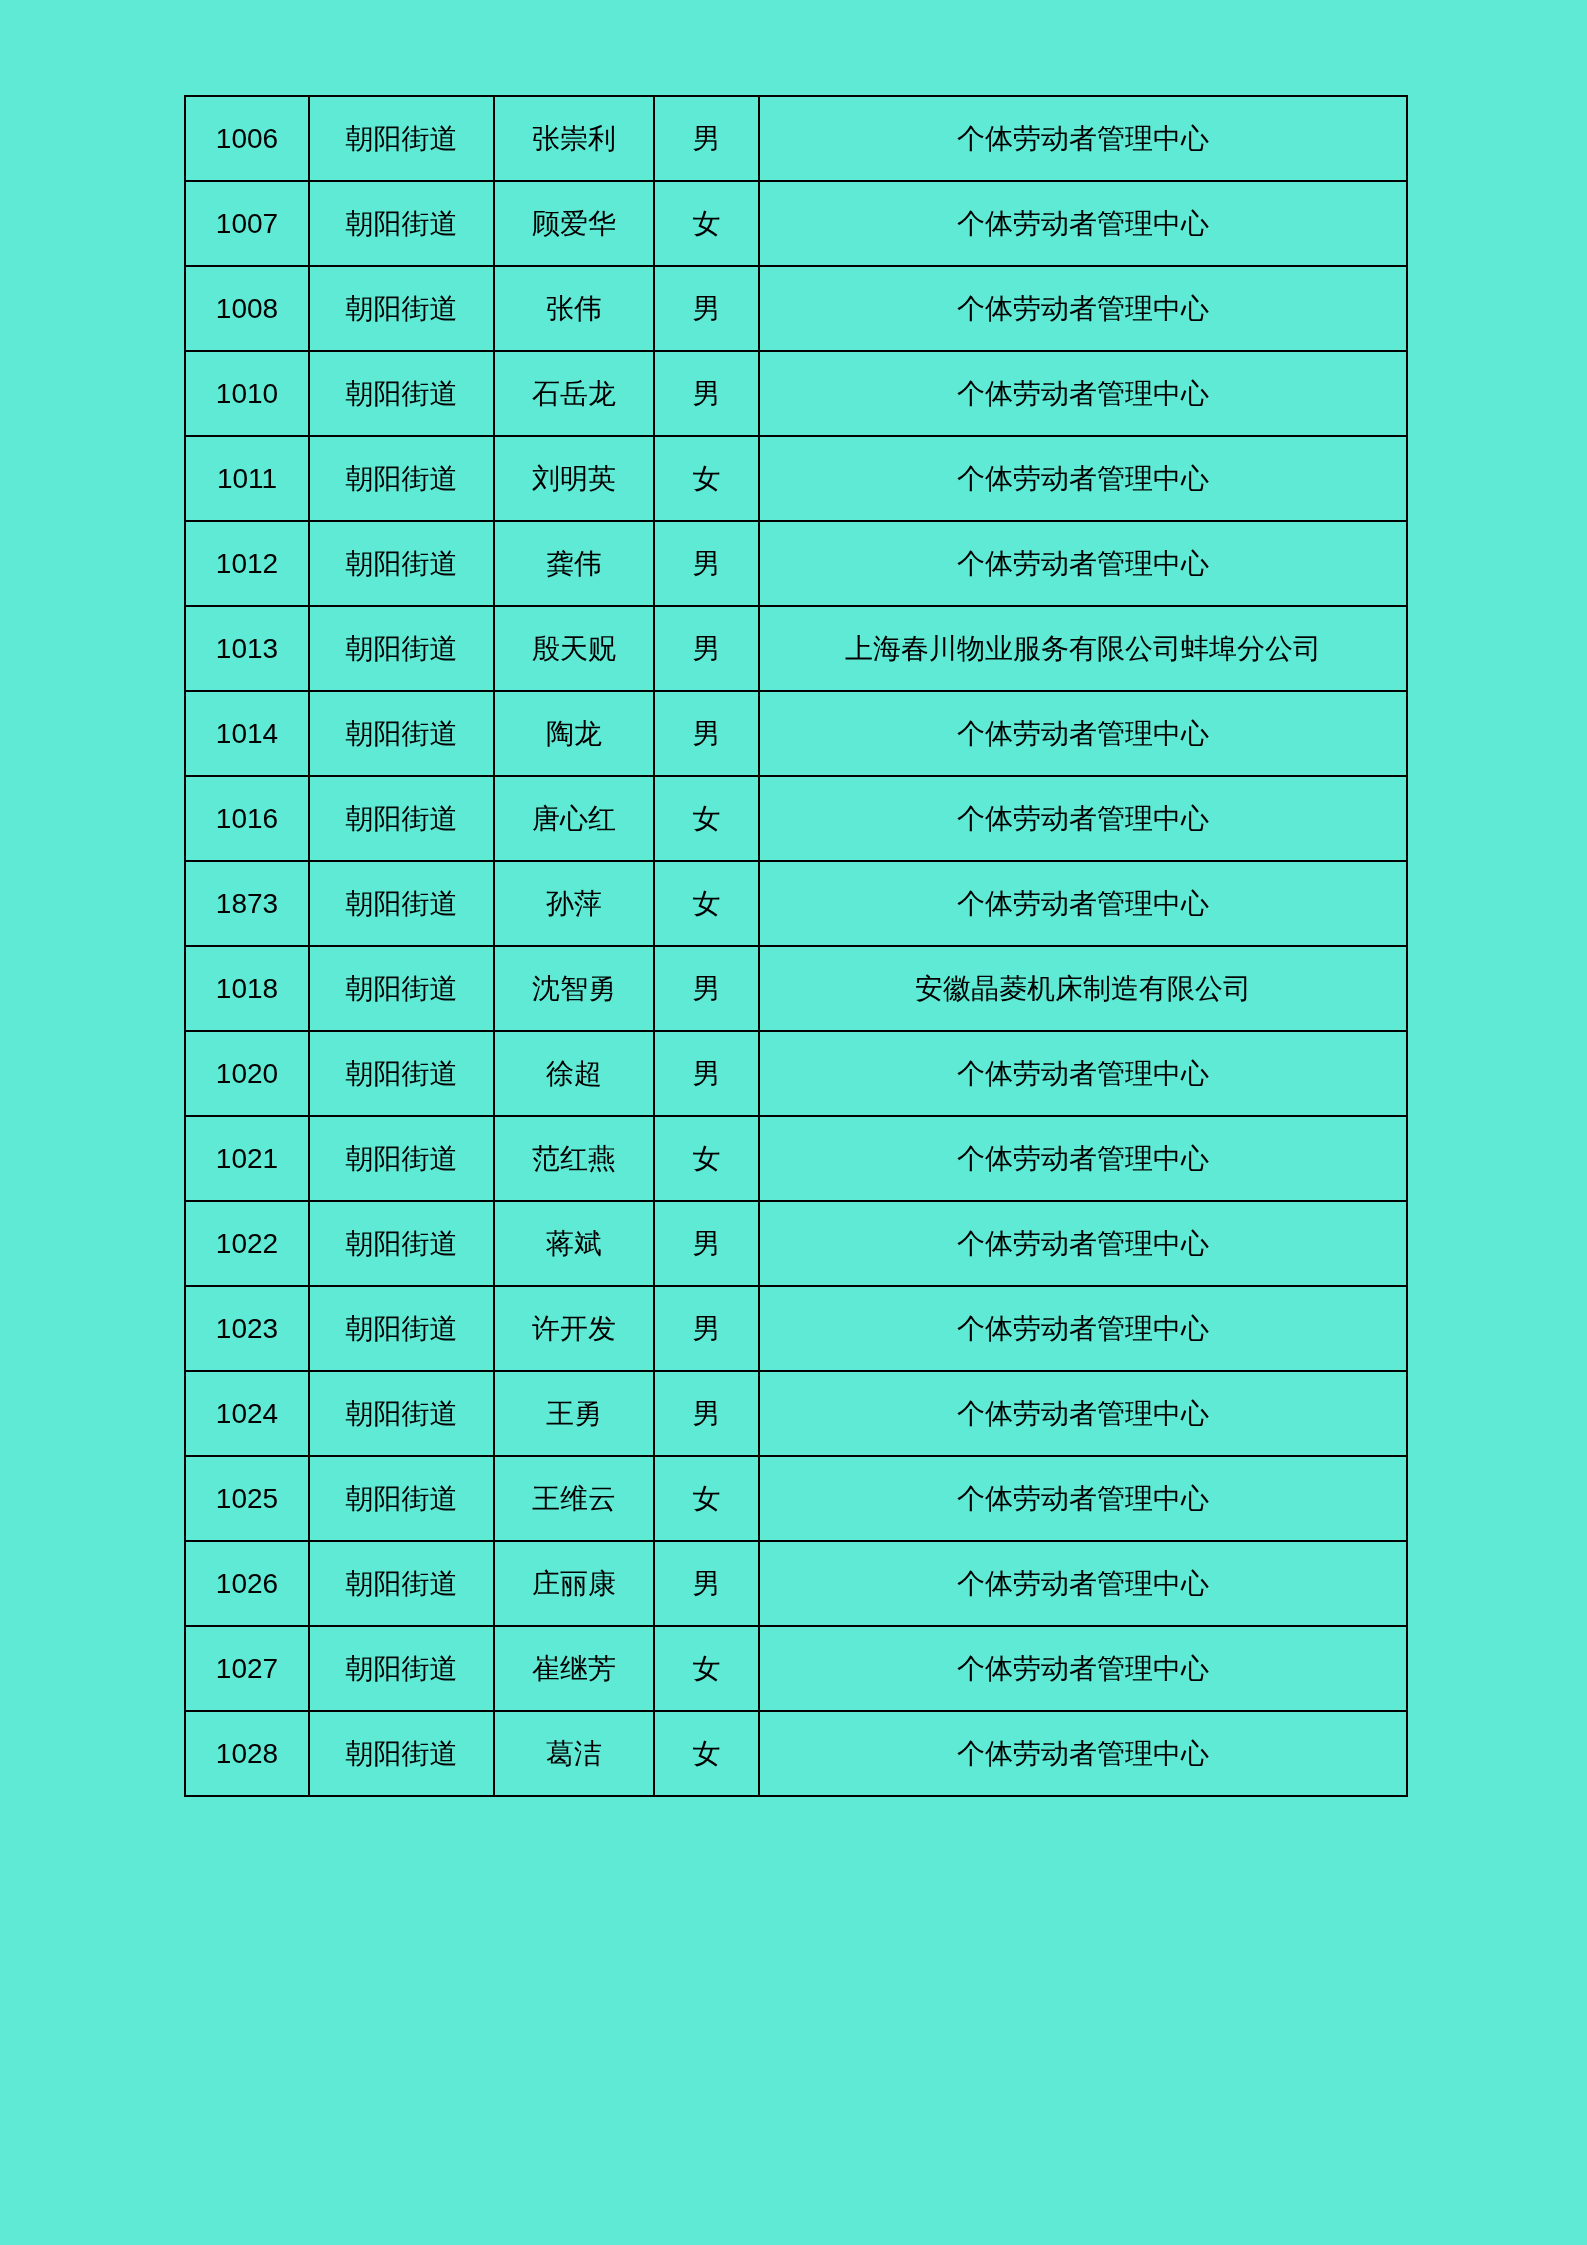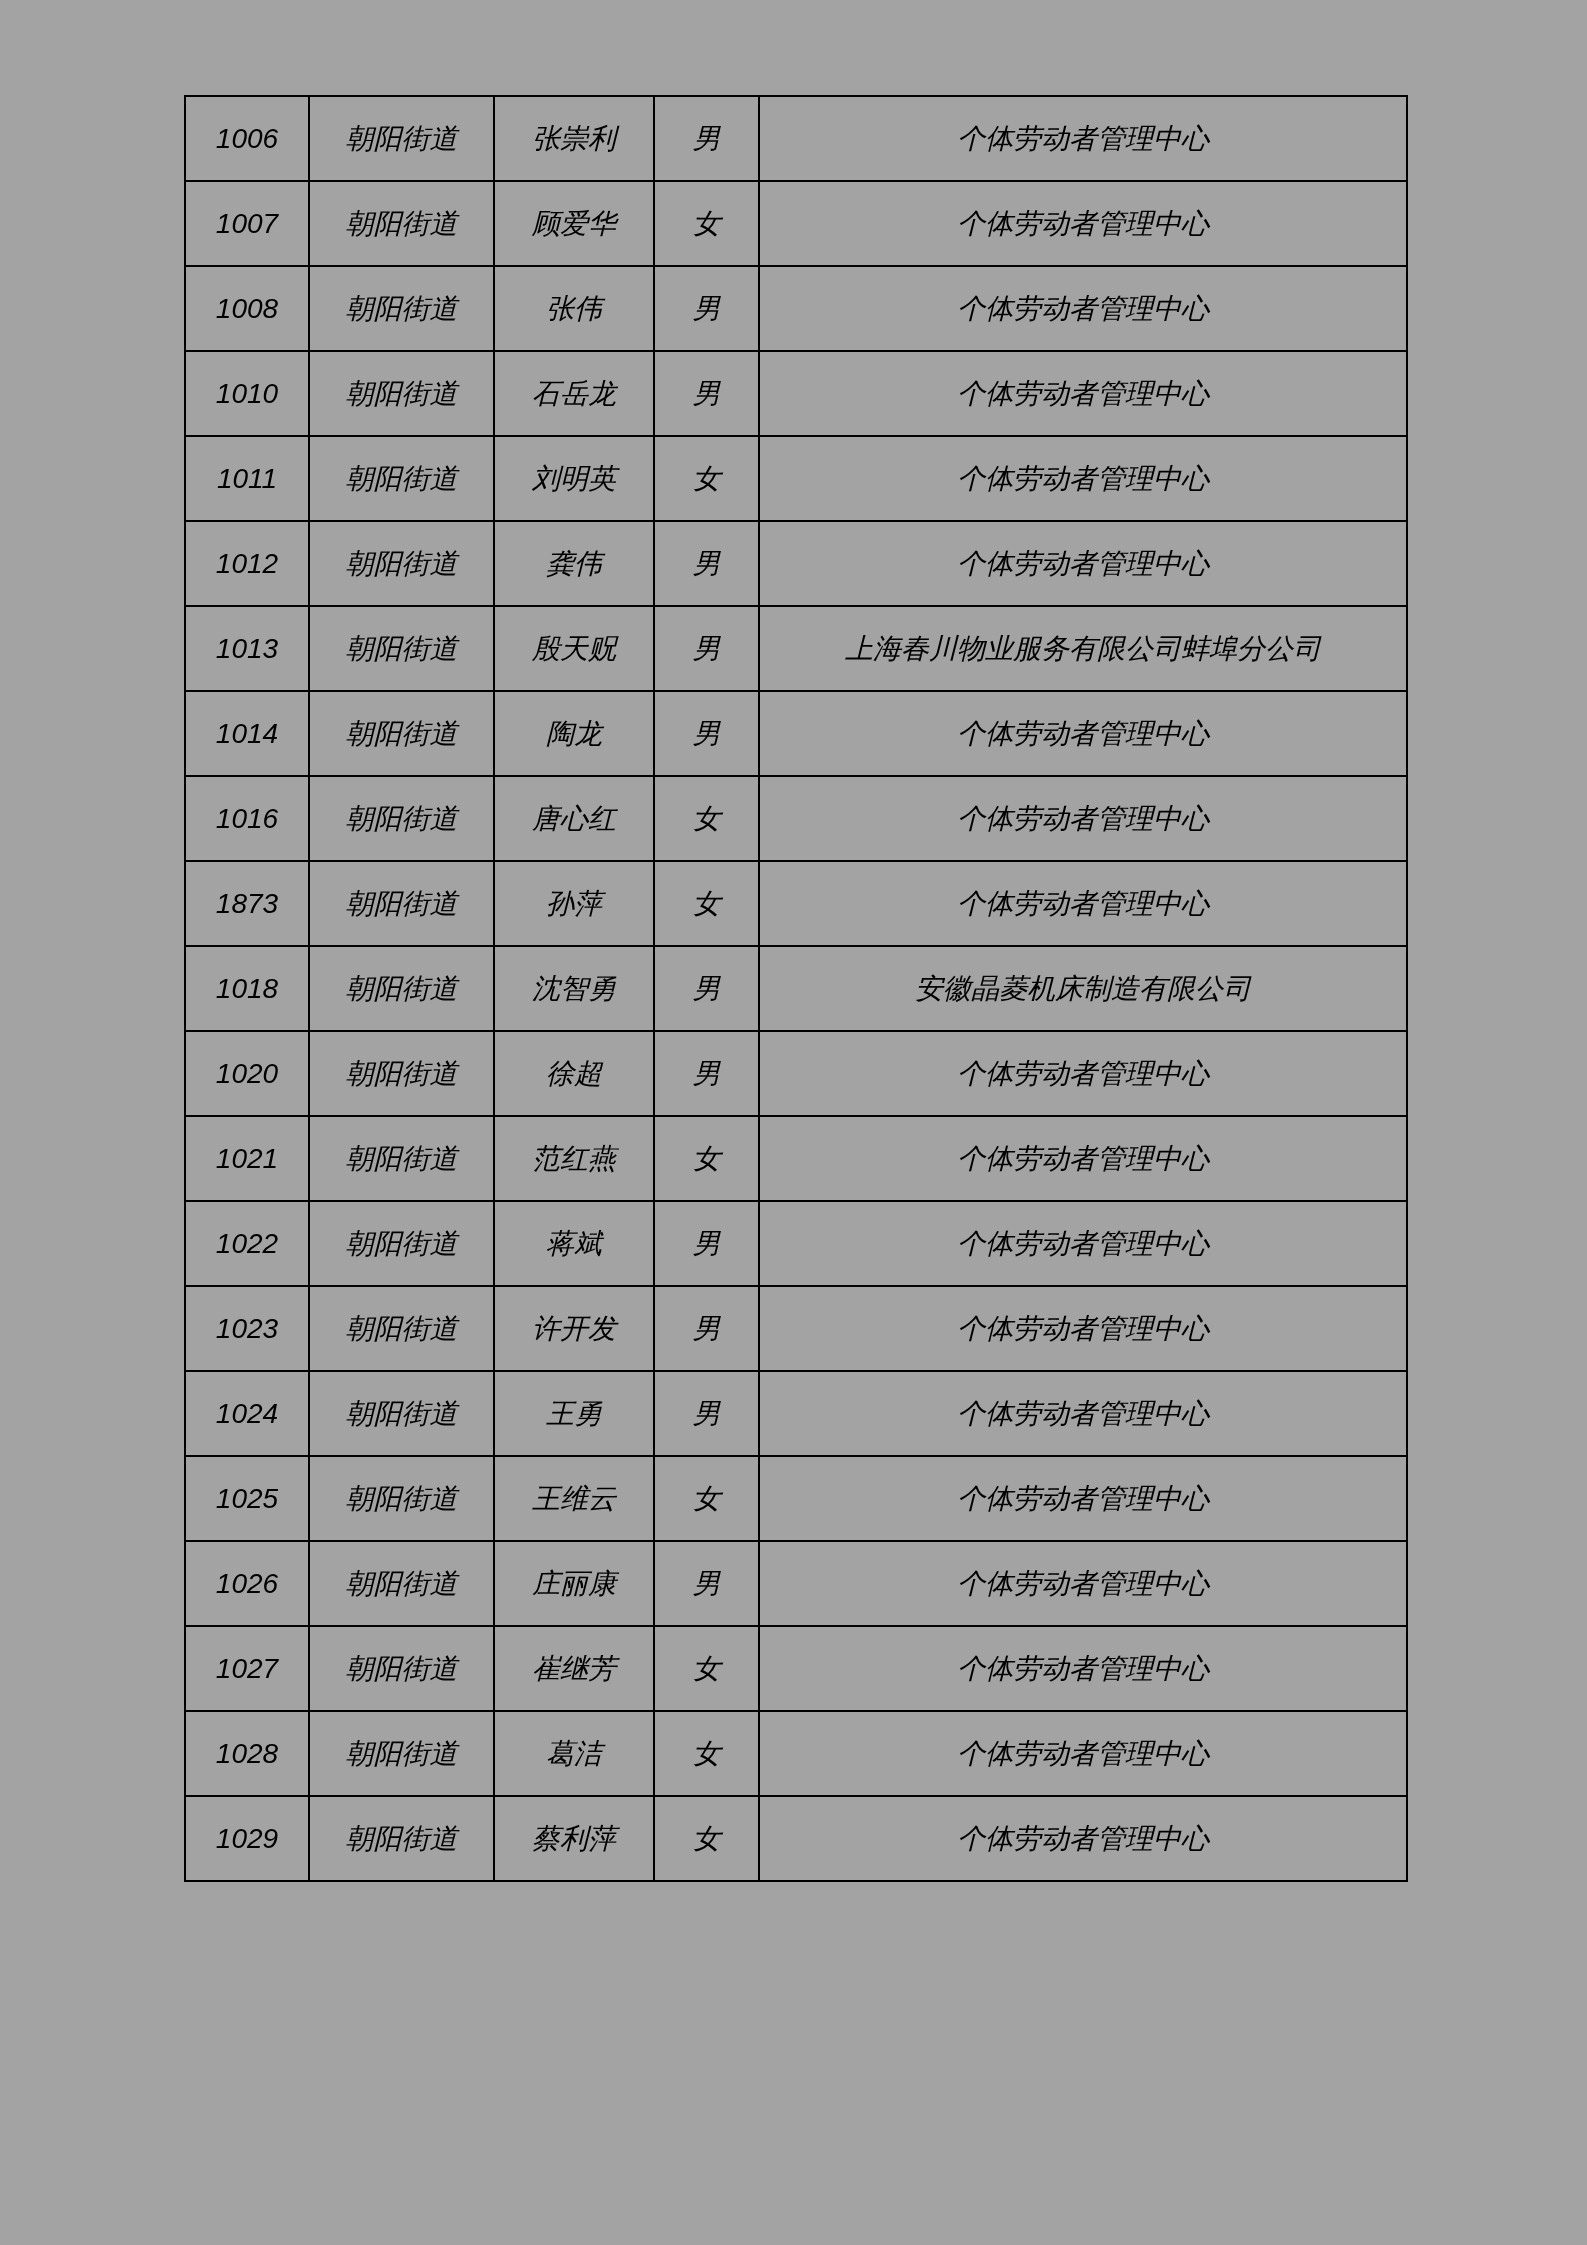--- a/index.html
+++ b/index.html
@@ -11,22 +11,21 @@
   body {
     width: 1587px;
     height: 2245px;
     position: relative;
     font-family: "Liberation Sans", "DejaVu Sans", sans-serif;
     color: #000000;
   }
   .doc-page {
     position: absolute;
     inset: 0;
-    background: #a3a3a3;
-    font-style: italic;
+    background: #5eead4;
   }
   table.roster {
     position: absolute;
     left: 184px;
     top: 95px;
     width: 1222px;
     border-collapse: collapse;
     table-layout: fixed;
   }
   table.roster td {
@@ -216,22 +215,15 @@
   </tr>
 
   <tr>
     <td>1028</td>
     <td>朝阳街道</td>
     <td>葛洁</td>
     <td>女</td>
     <td>个体劳动者管理中心</td>
   </tr>
 
-  <tr>
-    <td>1029</td>
-    <td>朝阳街道</td>
-    <td>蔡利萍</td>
-    <td>女</td>
-    <td>个体劳动者管理中心</td>
-  </tr>
 </tbody>
   </table>
 </div>
 
 </body></html>

